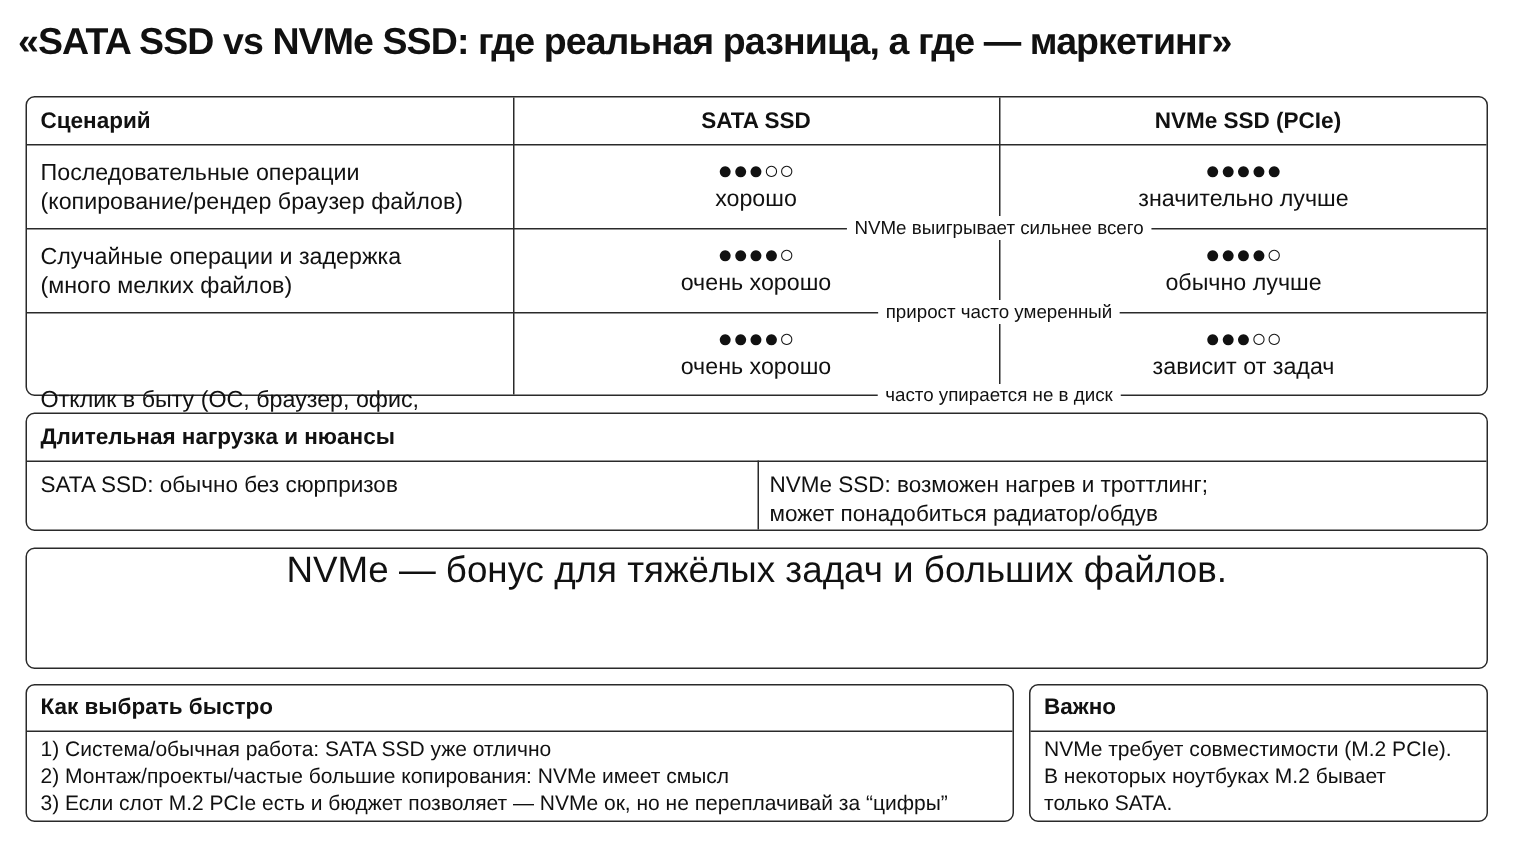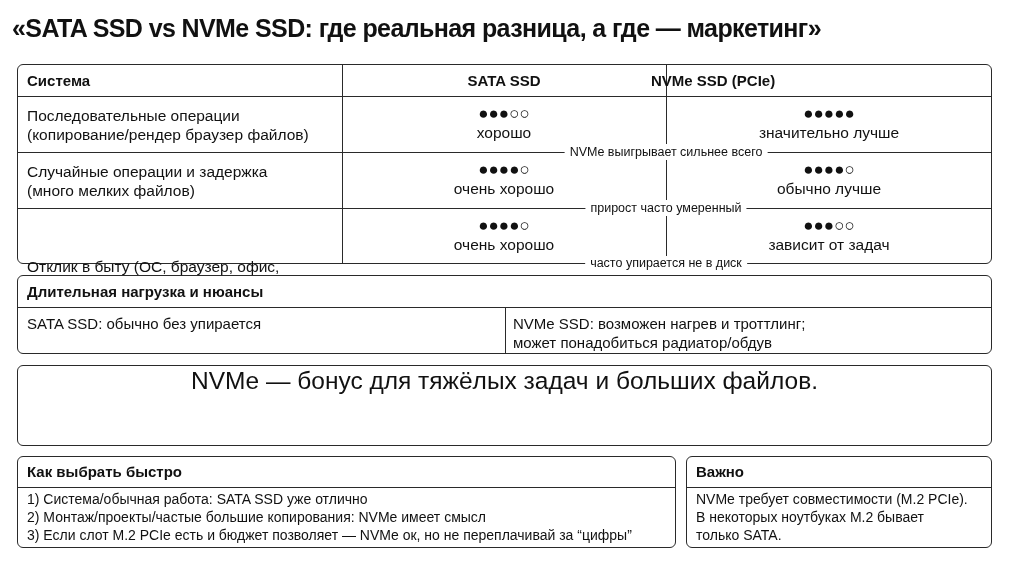--- a/index.html
+++ b/index.html
@@ -62,23 +62,23 @@
   <div class="hline" style="top:31px;"></div>
   <div class="hline" style="top:87px;"></div>
   <div class="hline" style="top:143px;"></div>
 
   <div class="vline" style="left:324px; top:0; bottom:0;"></div>
 
   <div class="vline" style="left:648px; top:0; height:79px;"></div>
   <div class="vline" style="left:648px; top:95px; height:40px;"></div>
   <div class="vline" style="left:648px; top:151px; height:40px;"></div>
 
-  <div class="hdr" style="left:9px;">Система</div>
+  <div class="hdr" style="left:9px;">Сценарий</div>
   <div class="hdr" style="left:324px; width:324px; text-align:center;">SATA SSD</div>
-  <div class="hdr" style="left:633px; width:292px; ">NVMe SSD (PCIe)</div>
+  <div class="hdr" style="left:668px; width:292px; text-align:center;">NVMe SSD (PCIe)</div>
 
   <div class="scen" style="top:41px;">
     <div>Последовательные операции</div>
     <div>(копирование/рендер браузер файлов)</div>
   </div>
   <div class="cell" style="left:324px; width:324px; top:40px;">
     <div class="dots">●●●○○</div>
     <div class="rate">хорошо</div>
   </div>
   <div class="cell" style="left:648px; width:326px; top:40px;">
@@ -113,21 +113,21 @@
     <div class="dots">●●●○○</div>
     <div class="rate">зависит от задач</div>
   </div>
   <div class="note" style="left:648px; top:198px;">часто упирается не в диск</div>
 </div>
 
 <div class="box nuance">
   <div class="nh">Длительная нагрузка и нюансы</div>
   <div class="sep"></div>
   <div class="vdiv"></div>
-  <div class="left">SATA SSD: обычно без упирается</div>
+  <div class="left">SATA SSD: обычно без сюрпризов</div>
   <div class="right">
     <div>NVMe SSD: возможен нагрев и троттлинг;</div>
     <div>может понадобиться радиатор/обдув</div>
   </div>
 </div>
 
 <div class="box banner">
   <div class="l">NVMe — бонус для тяжёлых задач и больших файлов.</div>
 </div>
 

